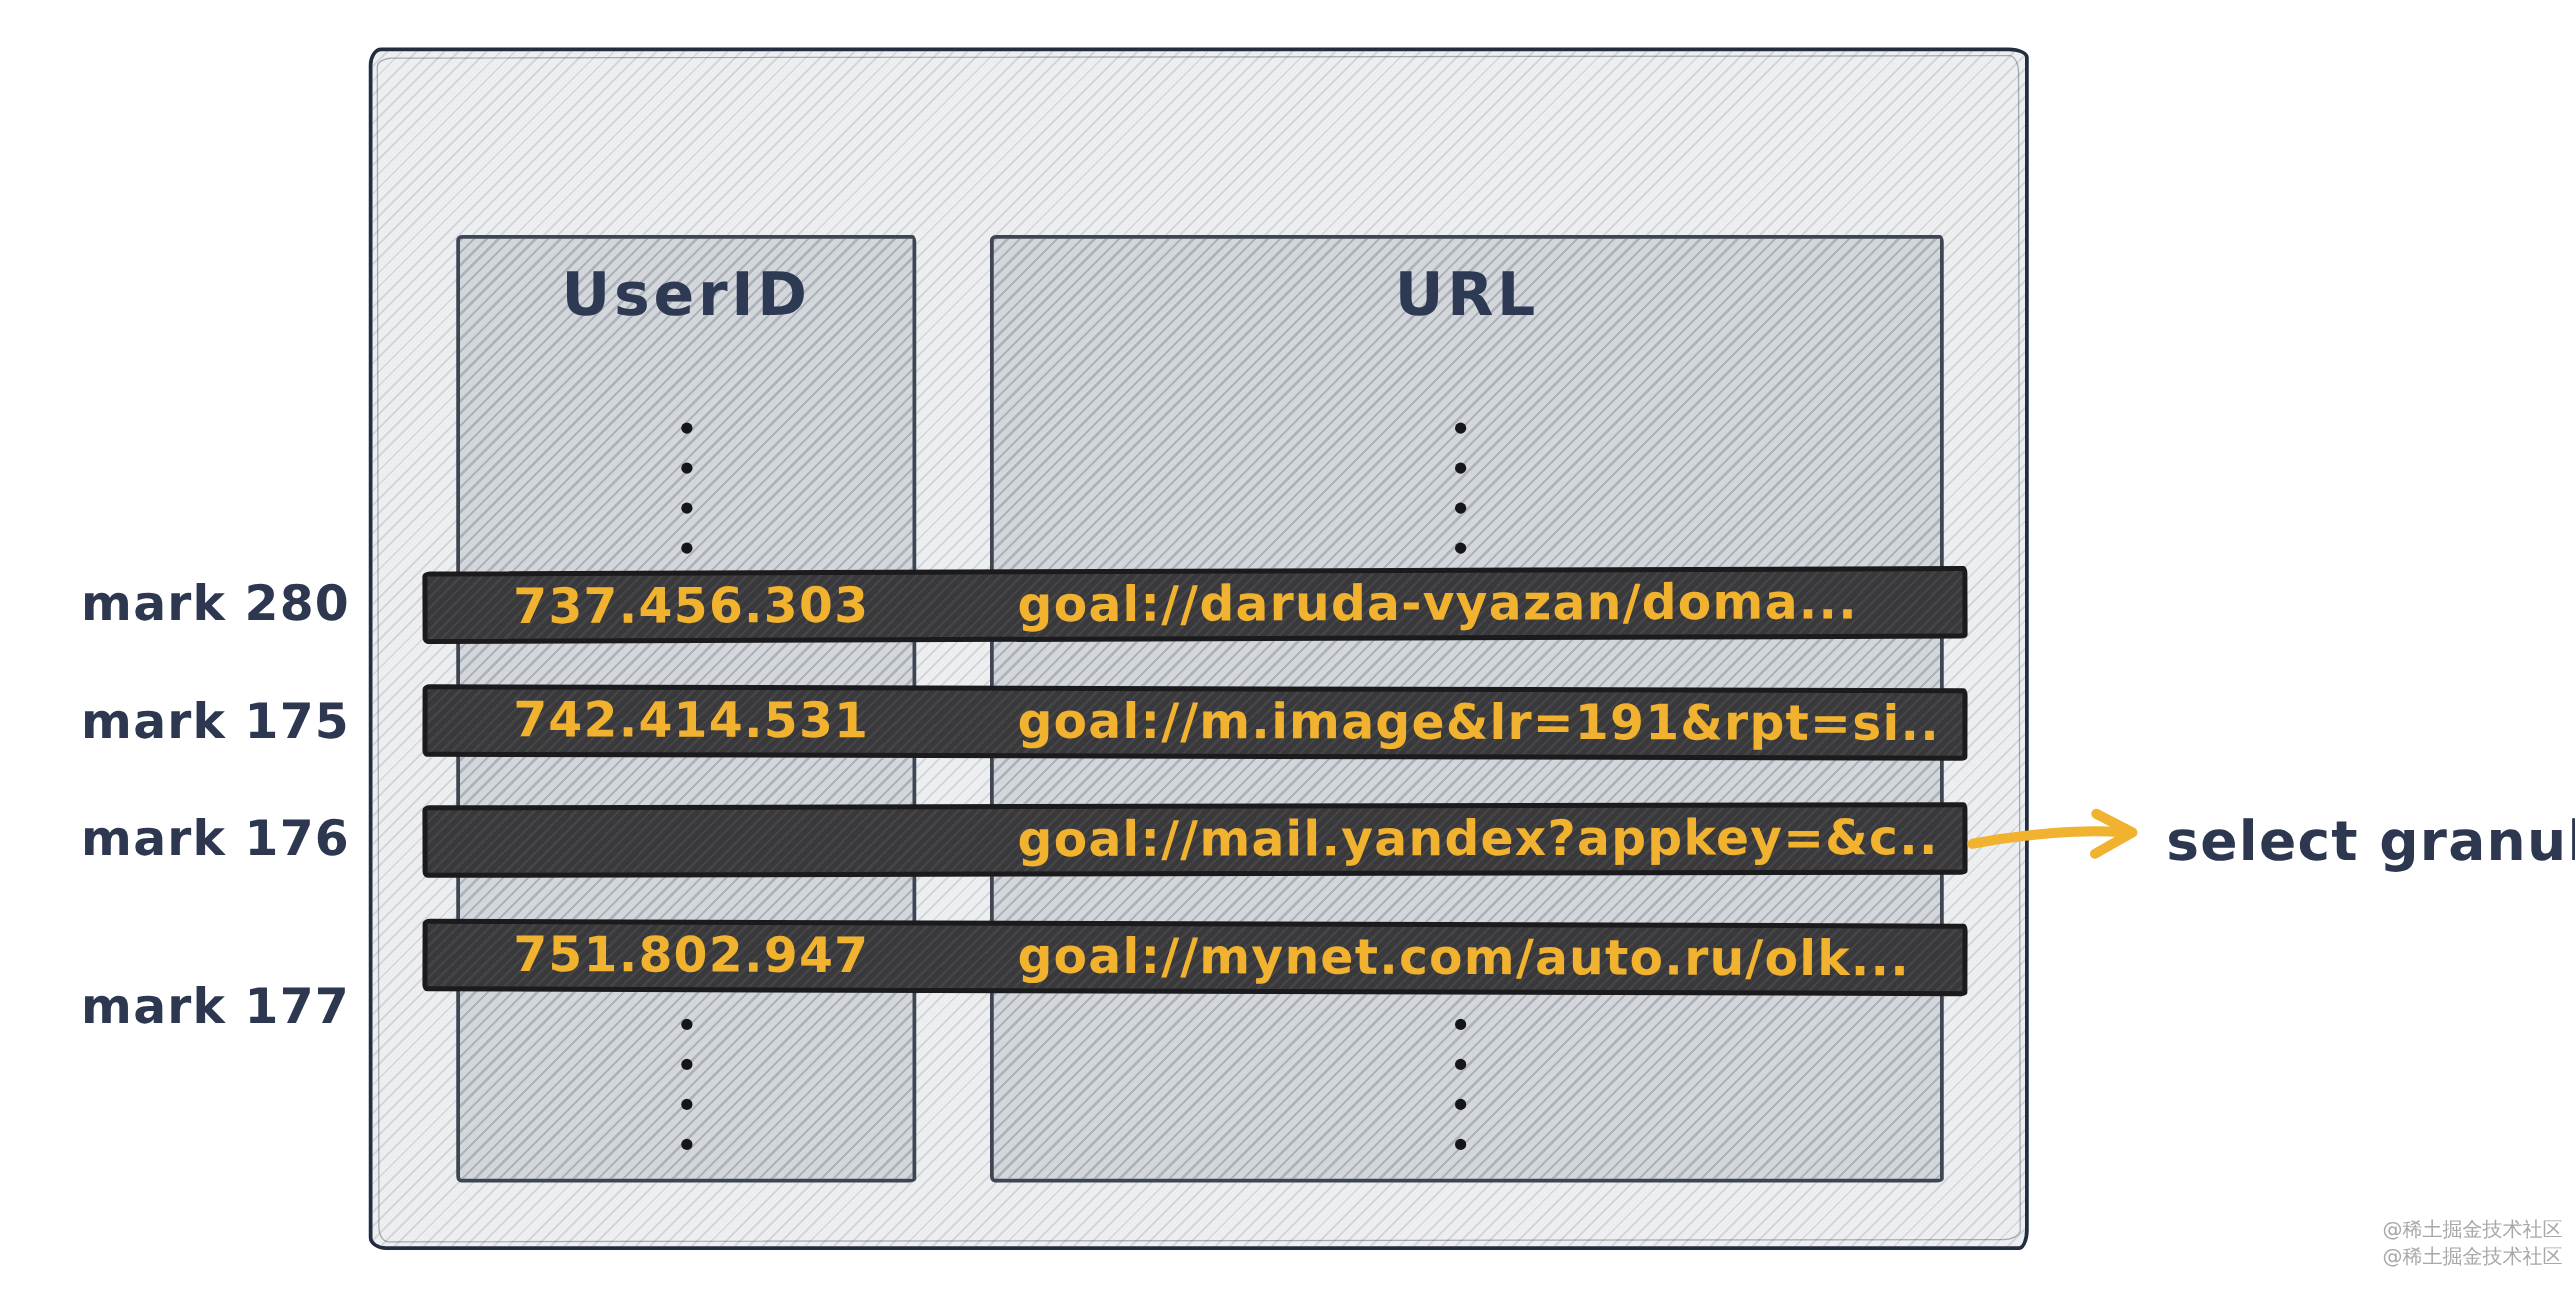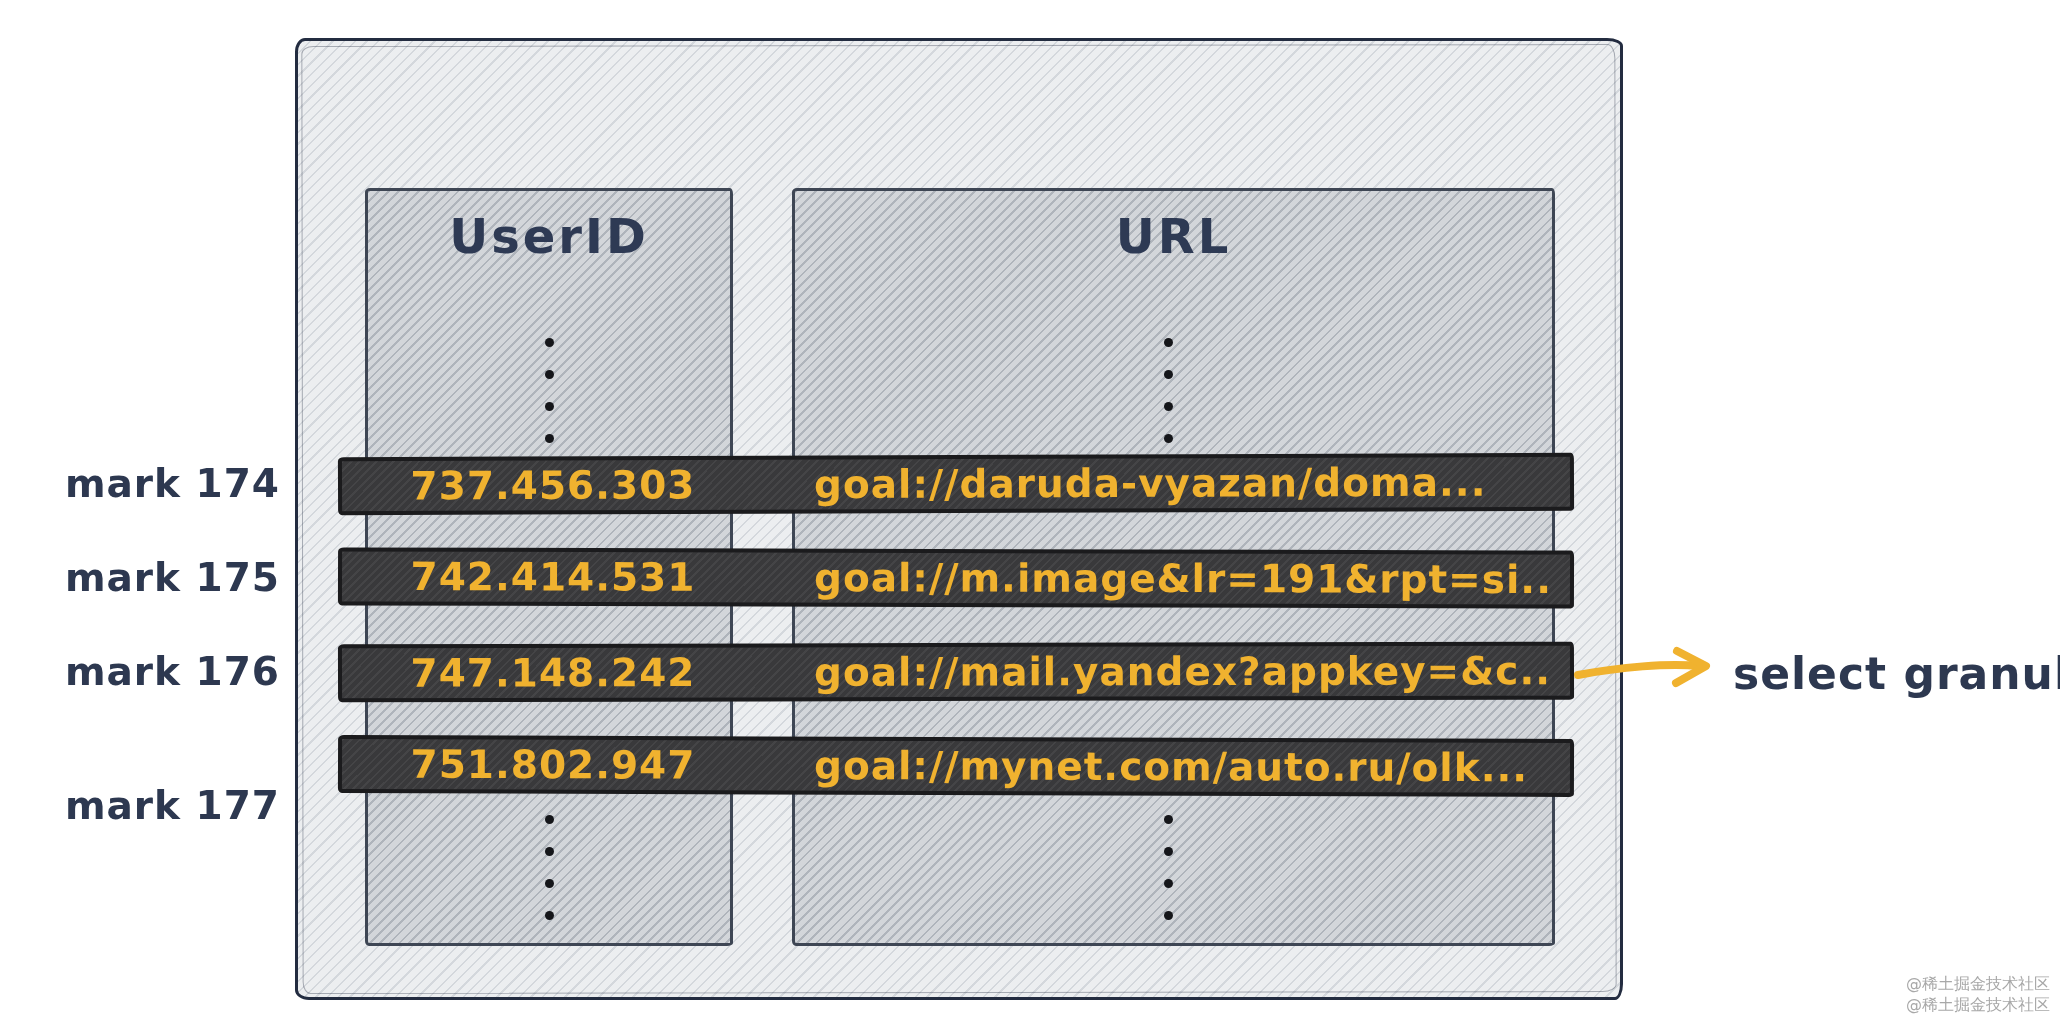--- a/index.html
+++ b/index.html
@@ -115,29 +115,28 @@
 
   <div class="granule-row" style="top:455px; --tilt:-0.2deg;">
     <span class="cell cell-userid">737.456.303</span>
     <span class="cell cell-url">goal://daruda-vyazan/doma...</span>
   </div>
   <div class="granule-row" style="top:549px; --tilt:0.15deg;">
     <span class="cell cell-userid">742.414.531</span>
     <span class="cell cell-url">goal://m.image&amp;lr=191&amp;rpt=si...</span>
   </div>
   <div class="granule-row" style="top:643px; --tilt:-0.12deg;">
-    <span class="cell cell-userid">747.148.242</span>
     <span class="cell cell-url">goal://mail.yandex?appkey=&amp;c...</span>
   </div>
   <div class="granule-row" style="top:737px; --tilt:0.18deg;">
     <span class="cell cell-userid">751.802.947</span>
     <span class="cell cell-url">goal://mynet.com/auto.ru/olk...</span>
   </div>
 
-  <div class="mark-label" style="top:461px;">mark 174</div>
+  <div class="mark-label" style="top:461px;">mark 280</div>
   <div class="mark-label" style="top:555px;">mark 175</div>
   <div class="mark-label" style="top:649px;">mark 176</div>
   <div class="mark-label" style="top:743px;margin-top:40px;">mark 177</div>
 
   <div class="dots" style="left:545px; top:815px;">
       <i></i>
       <i></i>
       <i></i>
       <i></i>
     </div>

